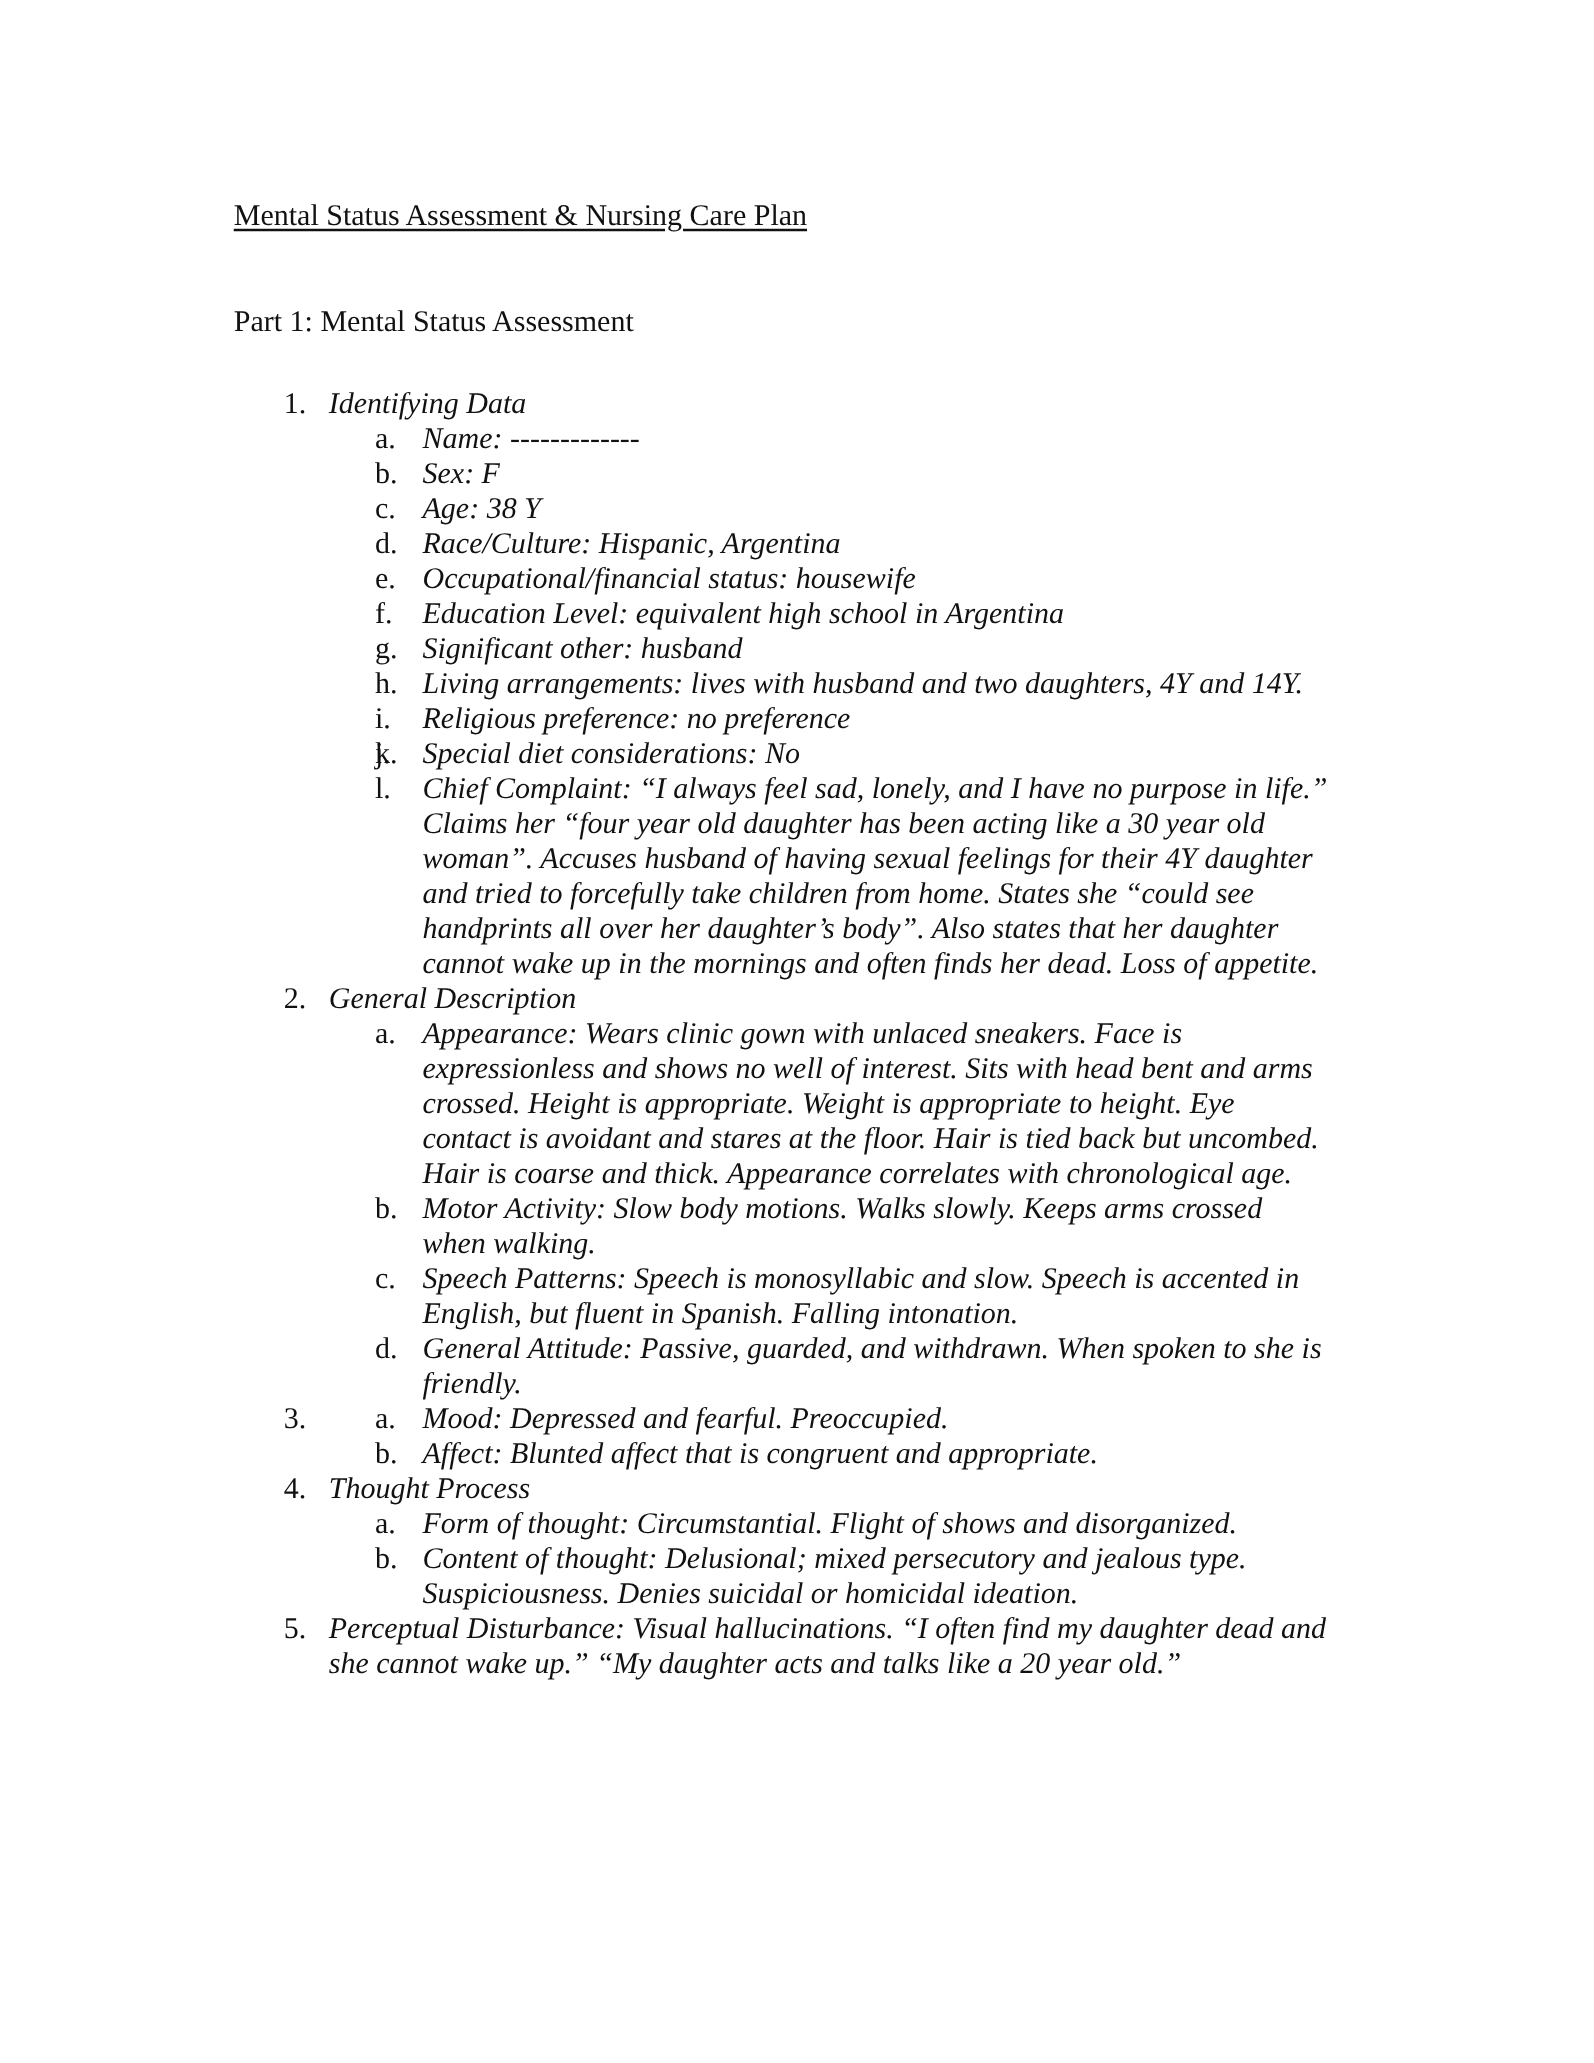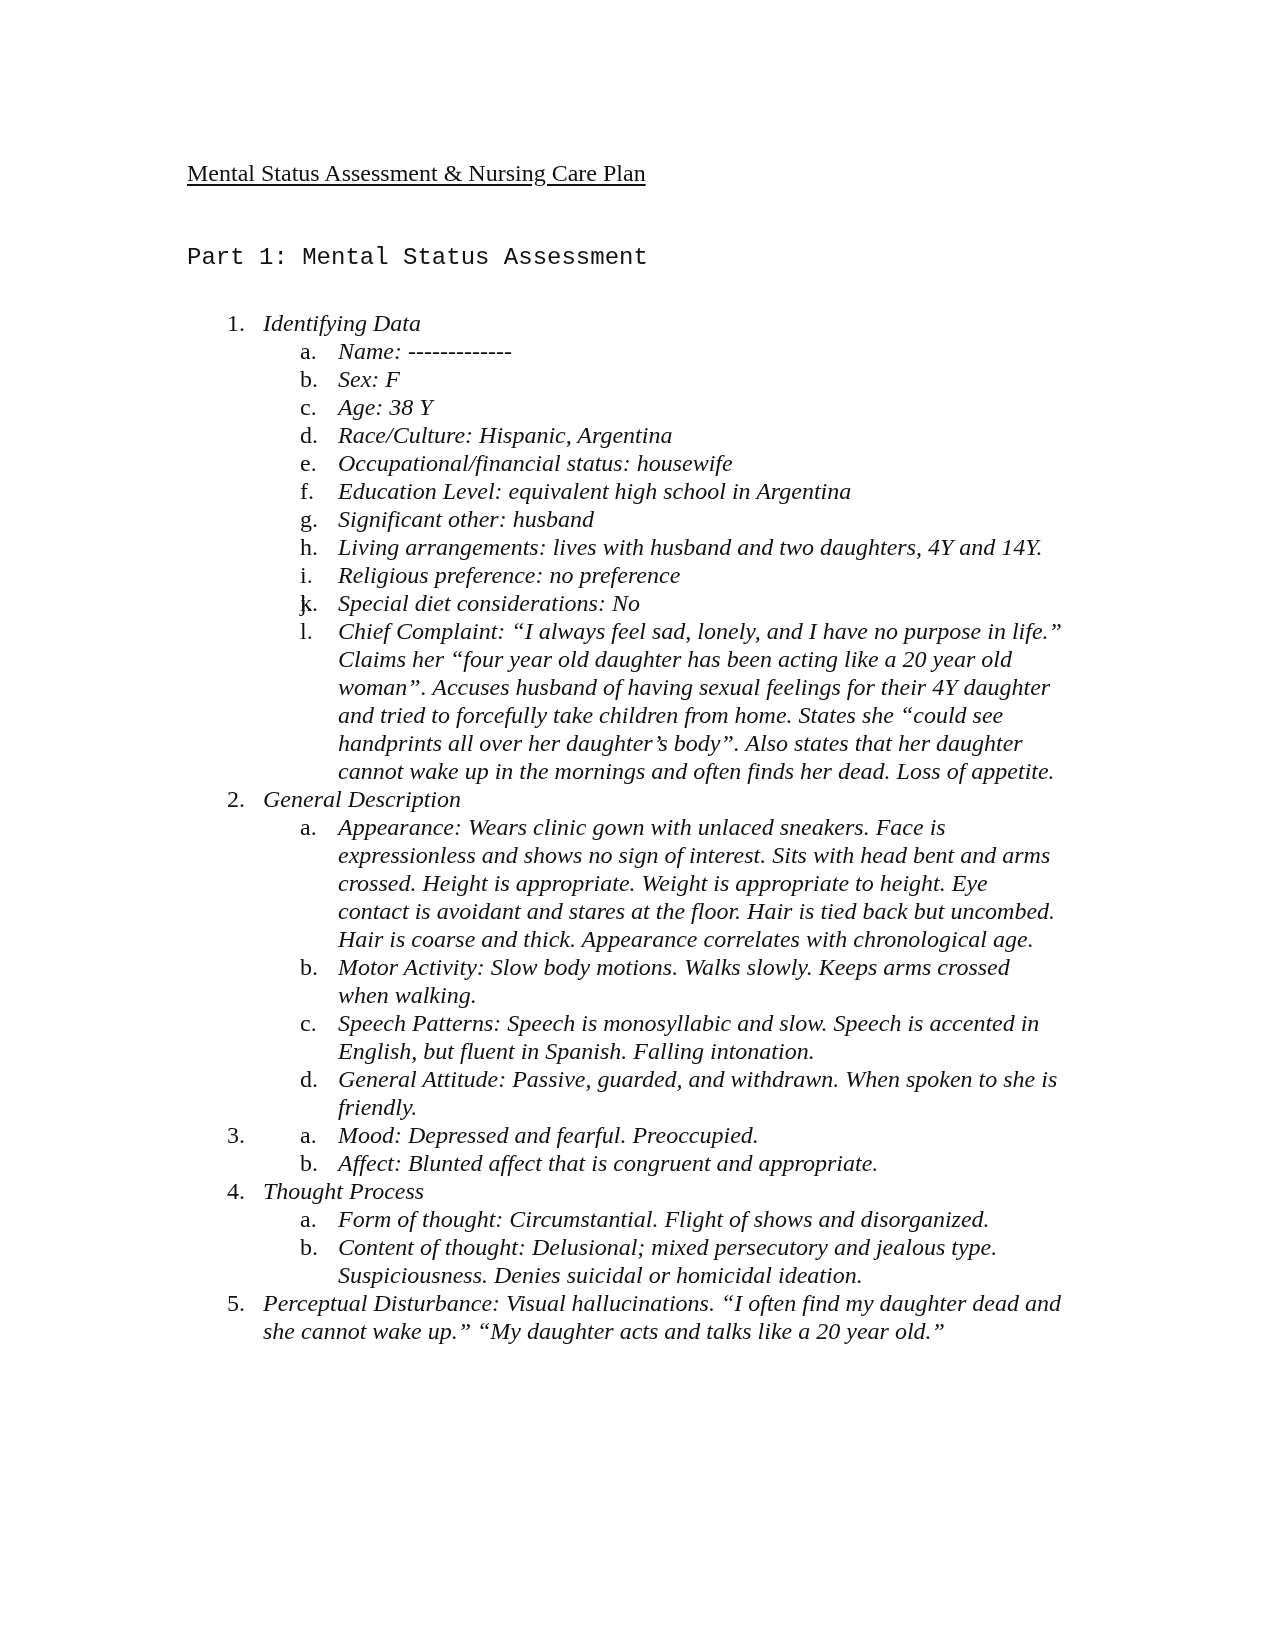--- a/index.html
+++ b/index.html
@@ -1,21 +1,21 @@
 <!DOCTYPE html>
 <html><head>
 <meta charset="utf-8">
 <style>
   html, body { margin: 0; padding: 0; background: #ffffff; }
   body { width: 1275px; height: 1650px; position: relative; overflow: hidden;
          font-family: "Liberation Serif", "DejaVu Serif", serif; color: #111111; }
   .page { position: absolute; left: 0; top: 16px; width: 1275px; height: 1650px; }
   .title { position: absolute; left: 187px; top: 143px; font-size: 24px; line-height: 28px;
            text-decoration: underline; text-underline-offset: 3px; white-space: nowrap; }
-  .part { position: absolute; left: 187px; top: 228px; font-size: 24px; line-height: 28px; white-space: nowrap; font-family: Liberation Mono, monospace; }
+  .part { position: absolute; left: 187px; top: 228px; font-size: 24px; line-height: 28px; white-space: nowrap; }
   .list { position: absolute; left: 0; top: 293px; width: 1275px; font-size: 24px; line-height: 28px; }
   .sec { position: relative; }
   .sec-row { position: relative; padding-left: 263px; }
   .sec-num { position: absolute; left: 227px; top: 0; }
   .sub-row { position: relative; padding-left: 338px; }
   .sub-let { position: absolute; left: 300px; top: 0; }
   .ln { display: block; white-space: nowrap; font-style: italic; }
 </style>
 </head>
 <body>
@@ -68,36 +68,36 @@
         <div class="sub-row">
           <span class="sub-let">j.</span>
         </div>
         <div class="sub-row">
           <span class="sub-let">k.</span>
           <span class="ln">Special diet considerations: No</span>
         </div>
         <div class="sub-row">
           <span class="sub-let">l.</span>
           <span class="ln">Chief Complaint: “I always feel sad, lonely, and I have no purpose in life.”</span>
-          <span class="ln">Claims her “four year old daughter has been acting like a 20 year old</span>
+          <span class="ln">Claims her “four year old daughter has been acting like a 30 year old</span>
           <span class="ln">woman”. Accuses husband of having sexual feelings for their 4Y daughter</span>
           <span class="ln">and tried to forcefully take children from home. States she “could see</span>
           <span class="ln">handprints all over her daughter’s body”. Also states that her daughter</span>
           <span class="ln">cannot wake up in the mornings and often finds her dead. Loss of appetite.</span>
         </div>
       </div>
       <div class="sec">
         <div class="sec-row">
           <span class="sec-num">2.</span>
           <span class="ln">General Description</span>
         </div>
         <div class="sub-row">
           <span class="sub-let">a.</span>
           <span class="ln">Appearance: Wears clinic gown with unlaced sneakers. Face is</span>
-          <span class="ln">expressionless and shows no sign of interest. Sits with head bent and arms</span>
+          <span class="ln">expressionless and shows no well of interest. Sits with head bent and arms</span>
           <span class="ln">crossed. Height is appropriate. Weight is appropriate to height. Eye</span>
           <span class="ln">contact is avoidant and stares at the floor. Hair is tied back but uncombed.</span>
           <span class="ln">Hair is coarse and thick. Appearance correlates with chronological age.</span>
         </div>
         <div class="sub-row">
           <span class="sub-let">b.</span>
           <span class="ln">Motor Activity: Slow body motions. Walks slowly. Keeps arms crossed</span>
           <span class="ln">when walking.</span>
         </div>
         <div class="sub-row">

